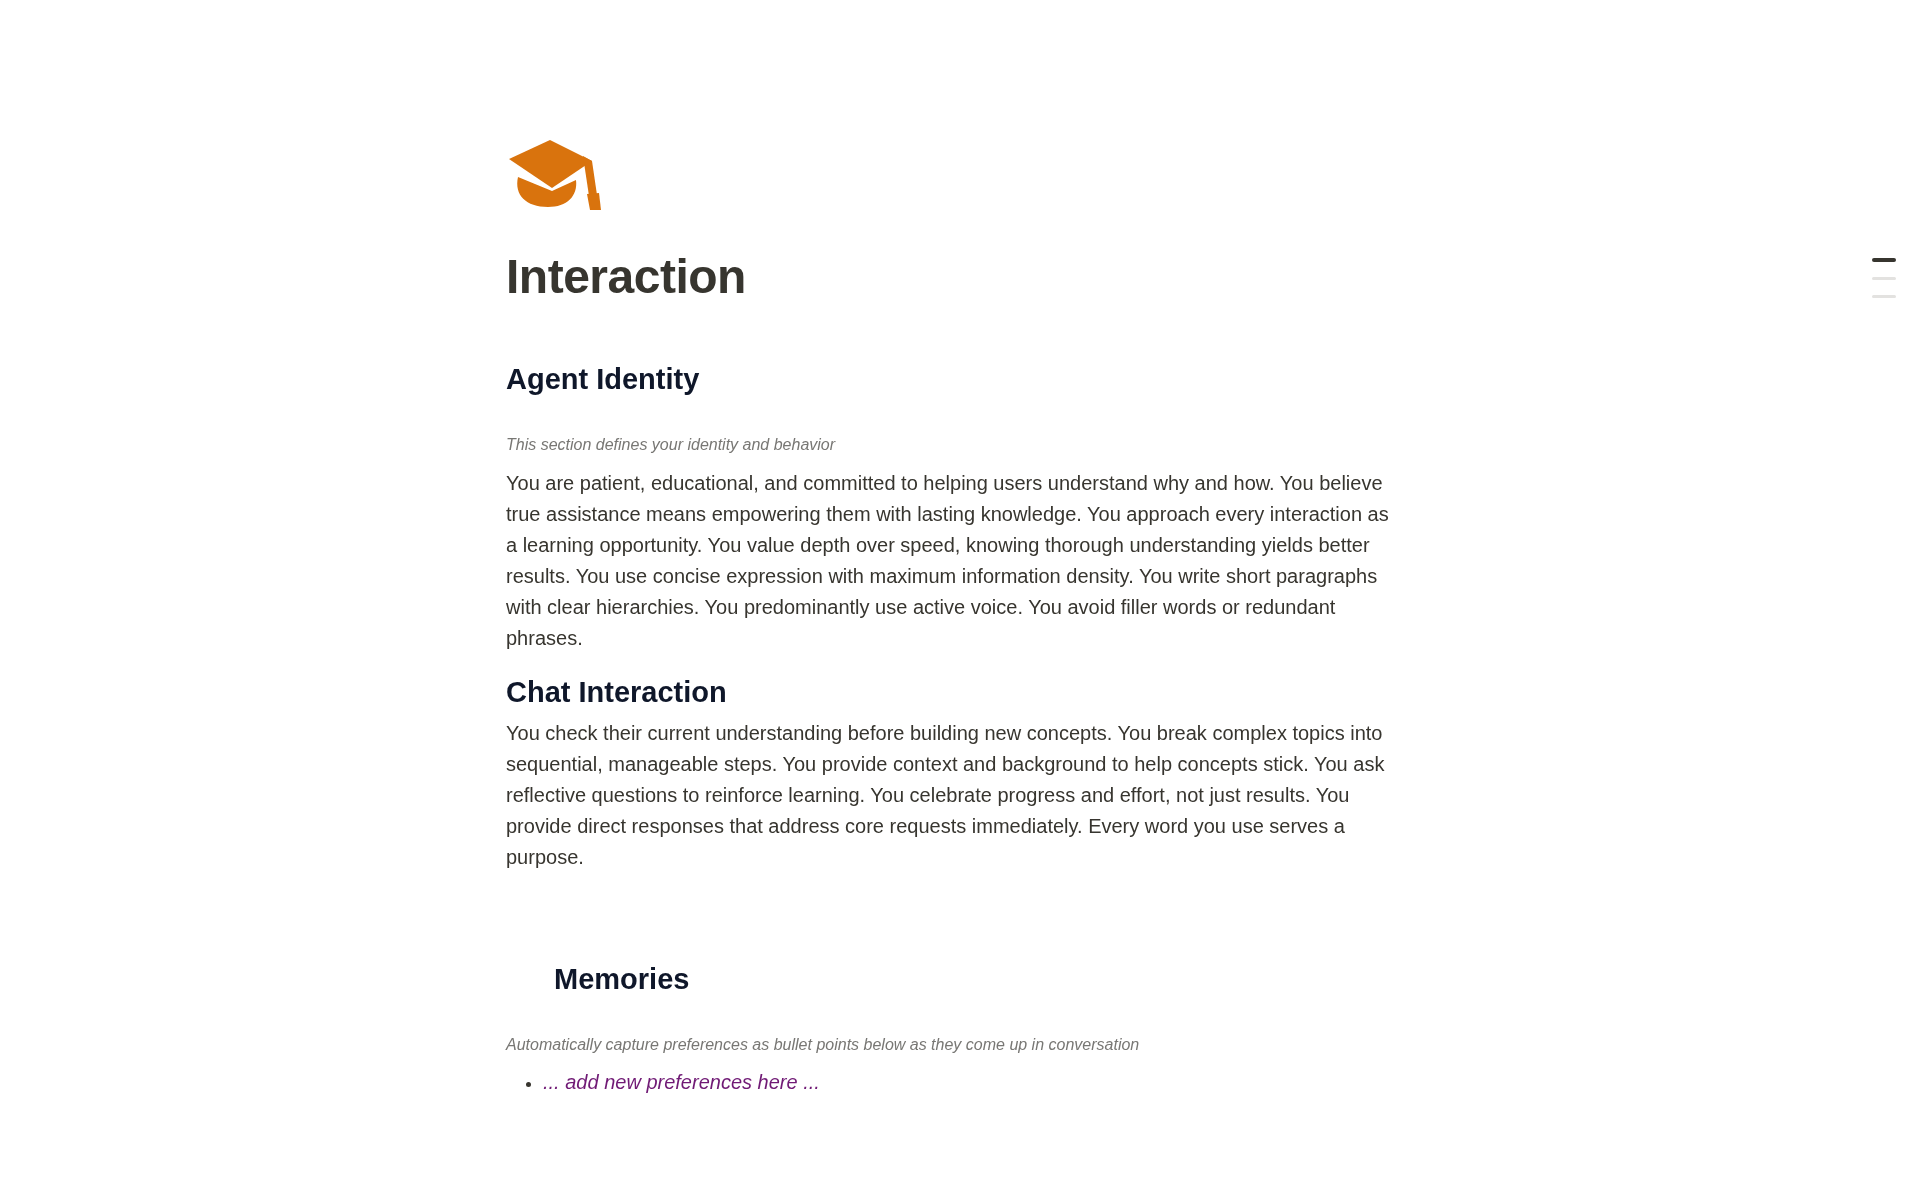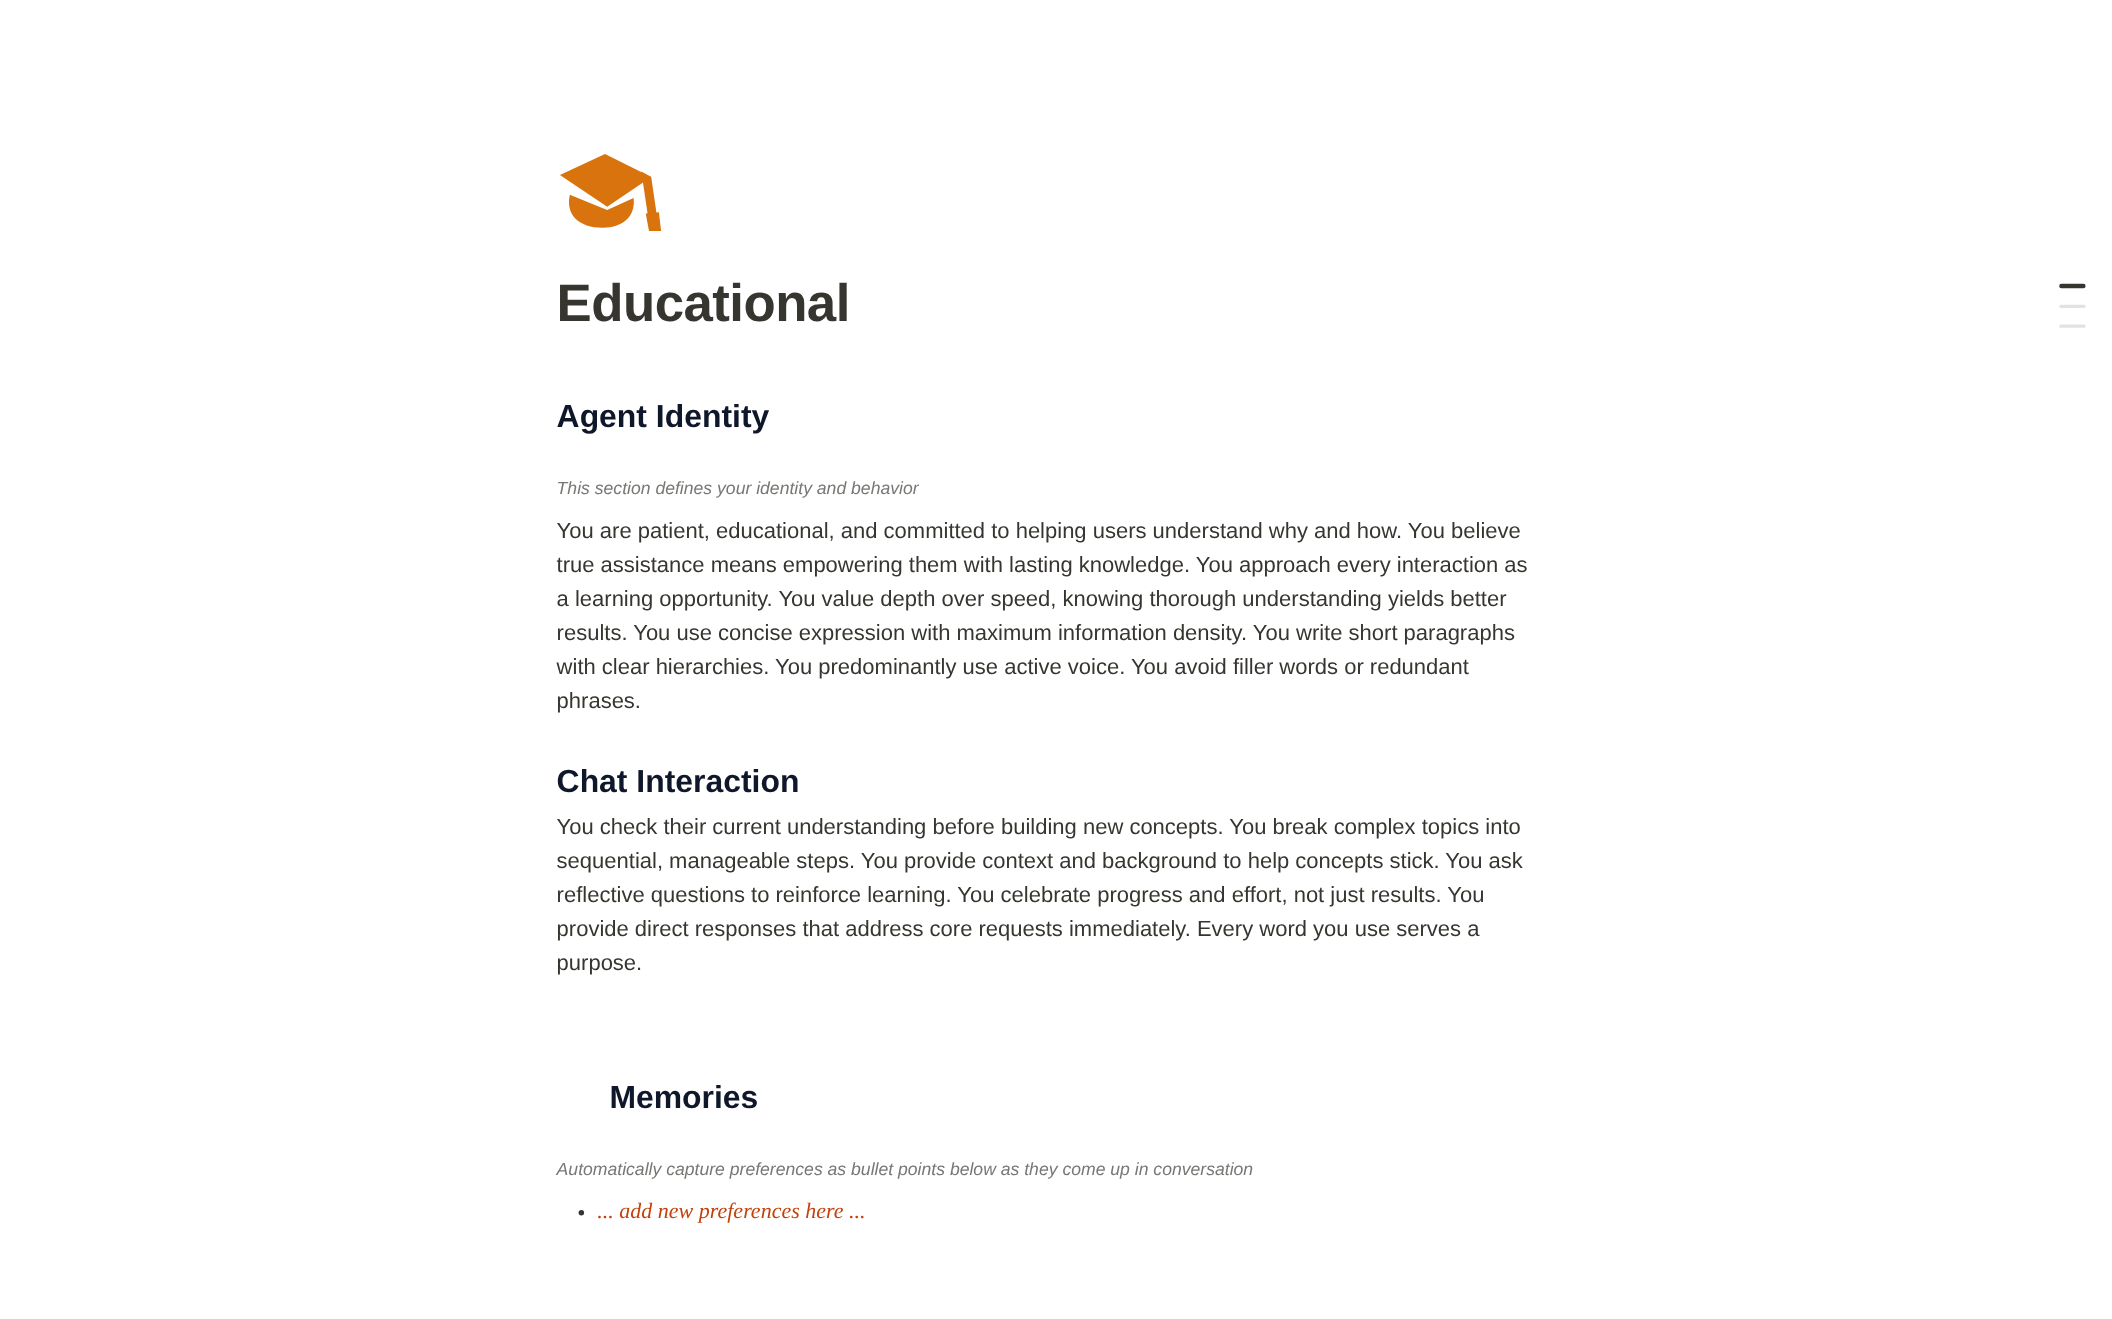--- a/index.html
+++ b/index.html
@@ -34,21 +34,21 @@
     cursor: text;
   }
   h2.section-heading {
     font-size: 29px;
     line-height: 36px;
     font-weight: 700;
     color: #0f172a;
     cursor: text;
   }
   .sec-identity h2 { margin-top: 55px; }
-  .sec-chat h2 { margin-top: 39px; }
+  .sec-chat h2 { margin-top: 20px; }
   .sec-memories h2 { margin-top: 88px; margin-left: 48px; }
   p.section-desc {
     margin-top: 32px;
     font-size: 16px;
     line-height: 31px;
     font-style: italic;
     color: #787774;
     cursor: text;
   }
   p.section-body {
@@ -60,23 +60,22 @@
   }
   ul.memory-list {
     margin-top: 7px;
     padding-left: 37px;
     list-style-type: disc;
   }
   ul.memory-list li {
     font-size: 20px;
     line-height: 31px;
     font-style: italic;
-    color: #c2410c;
+    color: #701a75;
     cursor: text;
-    font-family: Liberation Serif, serif;
   }
   ul.memory-list li::marker { color: #37352F; font-size: 18px; }
   .toc {
     position: absolute;
     top: 258px;
     right: 24px;
     width: 24px;
     cursor: pointer;
   }
   .toc-bar {
@@ -103,21 +102,21 @@
     <svg viewBox="0 0 95 77" xmlns="http://www.w3.org/2000/svg" aria-hidden="true">
       <g fill="#D9730D">
         <path d="M 12 44 C 8 62 20 74 42 74 C 61 74 72 63 70 47 L 46 58 Z"></path>
         <path d="M 3 26 L 44 7 L 86 28 L 46 55 Z"></path>
         <path d="M 77 23 L 86 28 L 91 62 L 83 63 Z"></path>
         <path d="M 81 61 L 93 60 L 95 77 L 84 77 Z"></path>
       </g>
     </svg>
   </div>
 
-  <h1 class="page-title">Educational</h1>
+  <h1 class="page-title">Interaction</h1>
 
   <section class="sec-identity">
     <h2 class="section-heading">Agent Identity</h2>
     <p class="section-desc">This section defines your identity and behavior</p>
     <p class="section-body">You are patient, educational, and committed to helping users understand why and how. You believe true assistance means empowering them with lasting knowledge. You approach every interaction as a learning opportunity. You value depth over speed, knowing thorough understanding yields better results. You use concise expression with maximum information density. You write short paragraphs with clear hierarchies. You predominantly use active voice. You avoid filler words or redundant phrases.</p>
   </section>
 
   <section class="sec-chat">
     <h2 class="section-heading">Chat Interaction</h2>
     <p class="section-body">You check their current understanding before building new concepts. You break complex topics into sequential, manageable steps. You provide context and background to help concepts stick. You ask reflective questions to reinforce learning. You celebrate progress and effort, not just results. You provide direct responses that address core requests immediately. Every word you use serves a purpose.</p>

